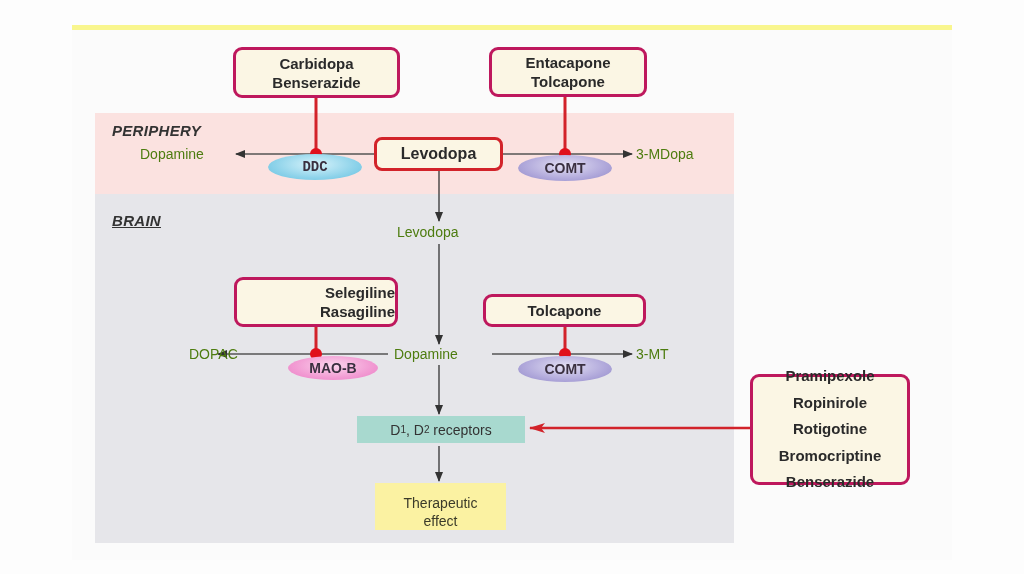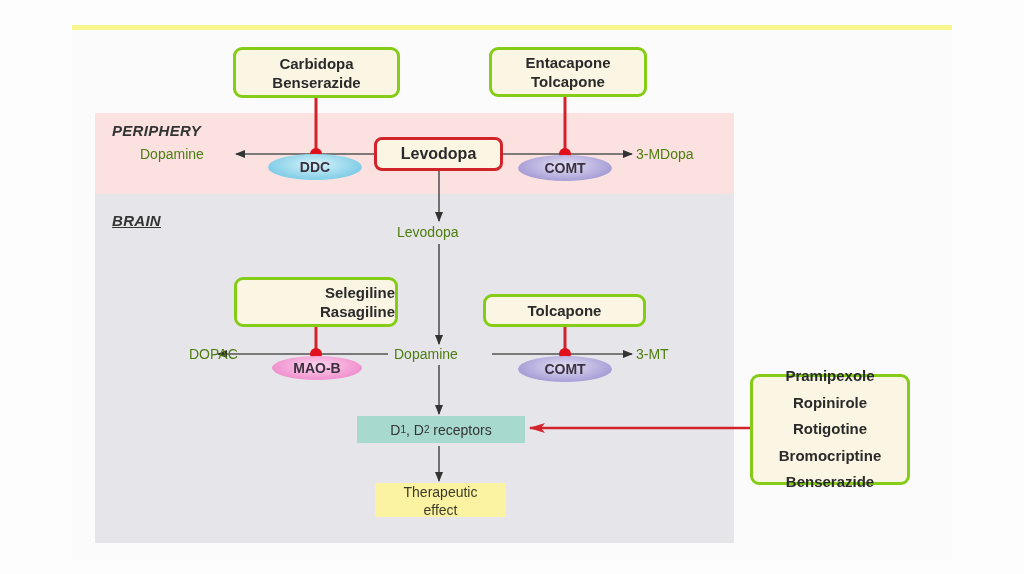--- a/index.html
+++ b/index.html
@@ -5,39 +5,39 @@
   html, body { margin: 0; padding: 0; }
   body { width: 1024px; height: 574px; background: #fdfdfd; position: relative; overflow: hidden;
          font-family: "Liberation Sans", sans-serif; }
   .slide-bg { position: absolute; left: 72px; top: 30px; width: 880px; height: 530px; background: #fbfbfb; }
   .yellow-rule { position: absolute; left: 72px; top: 25px; width: 880px; height: 5px; background: #f9f68e; }
   .panel { position: absolute; left: 95px; width: 639px; }
   .periphery { top: 113px; height: 81px; background: #fbe2e0; }
   .brain { top: 194px; height: 349px; background: #e6e6ea; }
   .region-label { position: absolute; font-weight: bold; font-style: italic; font-size: 15px; color: #333; letter-spacing: 0.3px; }
   svg.lines { position: absolute; left: 0; top: 0; width: 1024px; height: 574px; }
-  .drug-box { position: absolute; box-sizing: border-box; border: 3px solid #84cc16; border-radius: 9px;
+  .drug-box { position: absolute; box-sizing: border-box; border: 3px solid #be185d; border-radius: 9px;
               background: #fbf6e4; display: flex; flex-direction: column; align-items: center; justify-content: center;
               font-weight: bold; font-size: 15px; color: #2a2a2a; line-height: 19px; text-align: center; }
   .drug-box span { display: block; }
   .levodopa-box { position: absolute; box-sizing: border-box; left: 374px; top: 137px; width: 129px; height: 34px;
                   border: 3px solid #d2232a; border-radius: 8px; background: #fbf6e4;
                   display: flex; align-items: center; justify-content: center; font-weight: bold; font-size: 16px; color: #2a2a2a; }
   .label { position: absolute; font-size: 14px; color: #4d7c0f; white-space: nowrap; }
   .enzyme { position: absolute; display: flex; align-items: center; justify-content: center;
             font-weight: bold; font-size: 14px; color: #3a3040; border-radius: 50%; }
-  .ddc { left: 268px; top: 154px; width: 94px; height: 26px; background: radial-gradient(ellipse at 50% 40%, #d8f3fb 0%, #8ed3ea 60%, #63bfe0 100%); }
+  .ddc { left: 268px; top: 154px; width: 94px; height: 26px; background: radial-gradient(ellipse at 50% 40%, #d8f3fb 0%, #8ed3ea 60%, #63bfe0 100%); font-family: Liberation Mono, monospace; }
   .comt1 { left: 518px; top: 155px; width: 94px; height: 26px; background: radial-gradient(ellipse at 50% 40%, #e4e1f4 0%, #b1a9db 60%, #9088c8 100%); }
-  .maob { left: 272px; top: 356px; width: 90px; height: 24px; background: radial-gradient(ellipse at 50% 40%, #fbd6ee 0%, #f29bd3 60%, #e97cc4 100%); text-align: center; }
+  .maob { left: 288px; top: 356px; width: 90px; height: 24px; background: radial-gradient(ellipse at 50% 40%, #fbd6ee 0%, #f29bd3 60%, #e97cc4 100%); text-align: center; }
   .comt2 { left: 518px; top: 356px; width: 94px; height: 26px; background: radial-gradient(ellipse at 50% 40%, #e4e1f4 0%, #b1a9db 60%, #9088c8 100%); }
   .receptor-box { position: absolute; left: 357px; top: 416px; width: 168px; height: 27px; background: #a8d9cf;
                   display: flex; align-items: center; justify-content: center; font-size: 14px; color: #333; }
   .receptor-box sub { font-size: 10px; }
-  .effect-box { position: absolute; left: 375px; top: 483px; width: 131px; height: 34px; background: #fbf2a2;
-                display: flex; flex-direction: column; align-items: center; justify-content: space-between; font-size: 14px; color: #3b3b2a; line-height: 18px; }
+  .effect-box { position: absolute; left: 375px; top: 483px; width: 131px; height: 47px; background: #fbf2a2;
+                display: flex; flex-direction: column; align-items: center; justify-content: flex-end; font-size: 14px; color: #3b3b2a; line-height: 18px; }
 </style>
 </head>
 <body>
 
 <div class="slide-bg"></div>
 <div class="yellow-rule"></div>
 
 <div class="panel periphery"></div>
 <div class="panel brain"></div>
 

